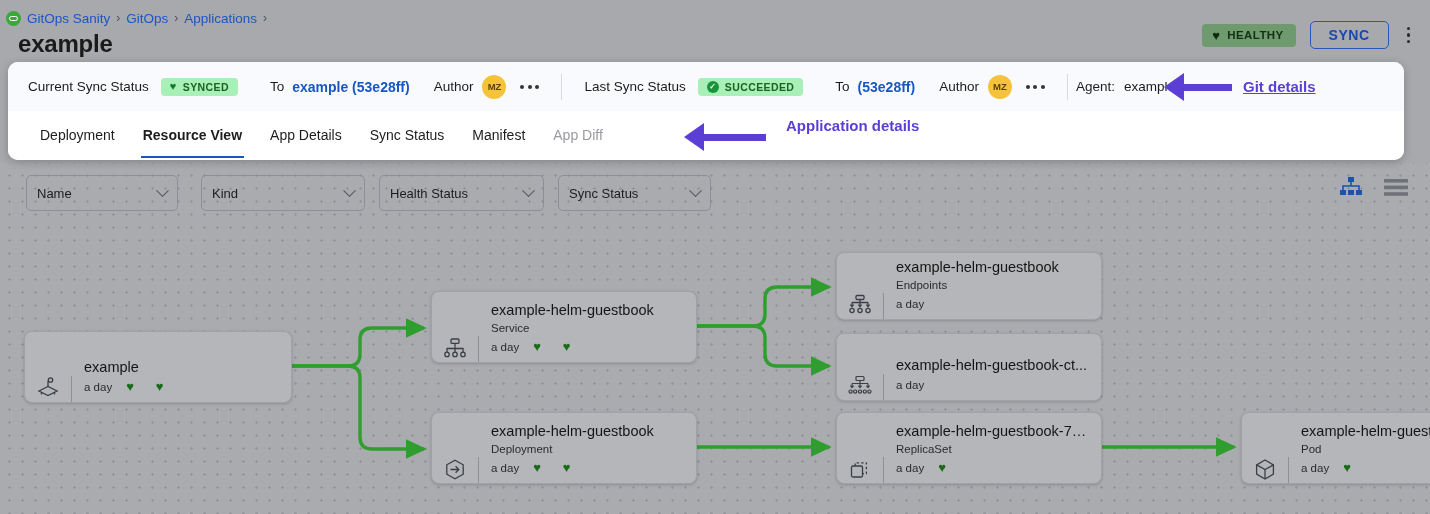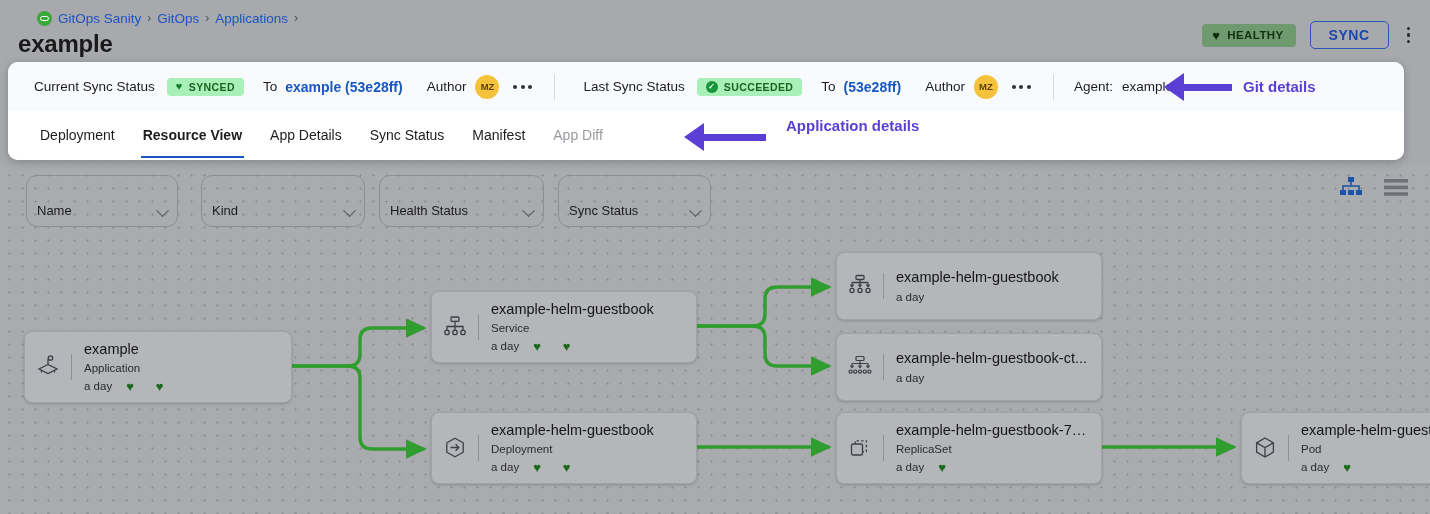--- a/index.html
+++ b/index.html
@@ -23,21 +23,21 @@
     background-color:#a9abaf;
     background-image:radial-gradient(circle, #929499 1px, rgba(0,0,0,0) 1.2px);
     background-size:13px 13px;
     background-position:3px 6px;
     overflow:hidden;
   }
 
   
   .topbar{position:absolute;left:0;top:0;width:1430px;height:62px;}
   .breadcrumb{
-    position:absolute;left:37px;top:10px;height:16px;
+    position:absolute;left:6px;top:10px;height:16px;
     display:flex;align-items:center;gap:6px;
     font-size:13.5px;
   }
   .bc-logo{
     width:15px;height:15px;border-radius:50%;
     background:#3aa93a;display:inline-block;position:relative;flex:0 0 auto;
   }
   .bc-logo::after{
     content:"";position:absolute;left:3px;top:5px;width:9px;height:5px;
     border:1.4px solid #fff;border-radius:3px;box-sizing:border-box;
@@ -68,47 +68,47 @@
   
   .panel{
     position:absolute;left:8px;top:62px;width:1396px;height:98px;
     background:#fff;border-radius:10px;
     box-shadow:0 2px 10px rgba(0,0,0,.22);
     overflow:hidden;
   }
   .sync-row{
     position:relative;height:49px;background:#f9fafd;
     display:flex;align-items:center;
-    padding-left:26px;font-size:13.5px;color:#1b1b1b;
+    padding-left:20px;font-size:13.5px;color:#1b1b1b;
   }
   .sr-label{color:#1d1d1d;}
   .pill{
     display:inline-flex;align-items:center;gap:6px;
     background:#a9efb8;border-radius:4px;padding:3px 9px;
     font-size:10.5px;font-weight:bold;color:#16641f;letter-spacing:.4px;
     margin-left:12px;
   }
   .pill .heart{color:#0f7a28;font-size:11px;}
   .pill .check{
     width:12px;height:12px;border-radius:50%;background:#18943a;
     display:inline-flex;align-items:center;justify-content:center;
     color:#fff;font-size:8px;font-weight:bold;line-height:1;
   }
-  .to-label{margin-left:19px;color:#1d1d1d;}
+  .to-label{margin-left:32px;color:#1d1d1d;}
   .commit{margin-left:8px;color:#1657c4;font-weight:bold;font-size:14px;}
   .author-label{margin-left:24px;color:#1d1d1d;}
   .avatar{
     width:24px;height:24px;border-radius:50%;background:#f5c33b;
     display:inline-flex;align-items:center;justify-content:center;
     font-size:9.5px;font-weight:bold;color:#5a4206;margin-left:9px;
   }
   .dots{display:flex;gap:3.5px;margin-left:14px;cursor:pointer;}
   .dots i{width:4px;height:4px;border-radius:50%;background:#333;display:block;}
   .vdiv{width:1px;height:26px;background:#d6d9e0;margin-left:22px;}
-  .agent-label{margin-left:20px;color:#1d1d1d;}
+  .agent-label{margin-left:8px;color:#1d1d1d;}
   .agent-val{margin-left:9px;color:#1d1d1d;}
 
   
   .arrow{position:absolute;display:flex;align-items:center;}
   .arrow .shaft{height:7px;background:#5b3fd4;}
   .arrow .head{
     width:0;height:0;border-top:14px solid transparent;border-bottom:14px solid transparent;
     border-right:20px solid #5b3fd4;
   }
   .annot{color:#5b3fd4;font-weight:bold;font-size:15px;position:absolute;}
@@ -125,34 +125,34 @@
   .tab.active{font-weight:bold;}
   .tab.active::after{
     content:"";position:absolute;left:12px;right:12px;bottom:0;height:2.5px;background:#1657c4;
   }
   .tab.dim{color:#9a9aa0;}
 
   
   .toolbar{position:absolute;left:0;top:175px;width:1430px;height:38px;}
   .filters{position:absolute;left:26px;top:0;display:flex;gap:14px;}
   .select{
-    width:130px;height:34px;border:1px solid #8c8f95;border-radius:11px;
-    background:transparent;display:flex;align-items:flex-end;
-    padding:8px 10px;justify-content:space-between;cursor:pointer;
+    width:130px;height:34px;border:1px solid #8c8f95;border-radius:5px;
+    background:transparent;display:flex;align-items:center;
+    padding:0 10px;justify-content:space-between;cursor:pointer;
   }
   .select span{font-size:13px;color:#1c1c1c;}
   .chev{width:8px;height:8px;border-right:1.6px solid #55585e;border-bottom:1.6px solid #55585e;transform:rotate(45deg) translate(-2px,-2px);}
   .viewicons{position:absolute;right:22px;top:2px;display:flex;gap:22px;align-items:center;}
   .icon-btn{cursor:pointer;display:block;}
 
   
   .node{
     position:absolute;background:#b4b6ba;border:1px solid #a0a2a7;border-radius:8px;
     box-shadow:0 1px 3px rgba(0,0,0,.18);
-    display:flex;align-items:center;overflow:hidden;
+    display:flex;align-items:flex-end;overflow:hidden;
   }
   .node-icon{
     width:46px;flex:0 0 46px;display:flex;align-items:center;justify-content:center;
     border-right:1px solid #8e9095;
   }
   .node-body{flex:1;padding:8px 10px 6px 12px;min-width:0;overflow:hidden;}
   .node-title{
     font-size:14.5px;color:#151515;white-space:nowrap;overflow:hidden;
     text-overflow:ellipsis;line-height:1.35;
   }
@@ -197,21 +197,20 @@
         <div class="node-icon">
           <svg width="26" height="26" viewBox="0 0 26 26" fill="none" stroke="#3b3f45" stroke-width="1.3">
             <path d="M4,15 L13,10.5 L22,15 L13,19.5 Z"></path>
             <path d="M13,10.5 L13,5"></path>
             <circle cx="15.5" cy="4" r="2.2"></circle>
             <path d="M6.5,16.2 L6.5,18.6 M19.5,16.2 L19.5,18.6"></path>
           </svg>
         </div>
         <div class="node-body">
           <div class="node-title">example</div>
-          <div class="node-kind">Application</div>
           <div class="node-meta">
             <span class="node-age">a day</span>
             <span class="node-heart">♥</span>
             <span class="node-heart">♥</span>
           </div>
         </div>
       </div>
       <div class="node" style="left: 431px; top: 128px; width: 264px; height: 70px;">
         <div class="node-icon">
           <svg width="26" height="26" viewBox="0 0 26 26" fill="none" stroke="#3b3f45" stroke-width="1.3">
@@ -257,20 +256,21 @@
             <path d="M13,6.5 L13,9.5 M5,9.5 L21,9.5"></path>
             <path d="M5,9.5 L5,13 M13,9.5 L13,13 M21,9.5 L21,13"></path>
             <path d="M3.4,11.6 L5,13.6 L6.6,11.6 M11.4,11.6 L13,13.6 L14.6,11.6 M19.4,11.6 L21,13.6 L22.6,11.6"></path>
             <circle cx="5" cy="17.5" r="2.1"></circle>
             <circle cx="13" cy="17.5" r="2.1"></circle>
             <circle cx="21" cy="17.5" r="2.1"></circle>
           </svg>
         </div>
         <div class="node-body">
           <div class="node-title">example-helm-guestbook</div>
+          <div class="node-kind">Endpoints</div>
           <div class="node-meta">
             <span class="node-age">a day</span>
           </div>
         </div>
       </div>
       <div class="node" style="left: 836px; top: 170px; width: 264px; height: 66px;">
         <div class="node-icon">
           <svg width="26" height="26" viewBox="0 0 26 26" fill="none" stroke="#3b3f45" stroke-width="1.2">
             <rect x="9" y="2.5" width="8" height="4" rx="1"></rect>
             <path d="M13,6.5 L13,9.5 M5,9.5 L21,9.5"></path>
@@ -366,21 +366,21 @@
     <span class="author-label">Author</span>
     <span class="avatar">MZ</span>
     <span class="dots">
         <i></i>
         <i></i>
         <i></i>
       </span>
 
     <span class="vdiv"></span>
 
-    <span class="sr-label" style="margin-left:28px;">Last Sync Status</span>
+    <span class="sr-label" style="margin-left:22px;">Last Sync Status</span>
     <span class="pill">
       <span class="check">✓</span>
       <span>SUCCEEDED</span>
     </span>
     <span class="to-label">To</span>
     <span class="commit">(53e28ff)</span>
     <span class="author-label">Author</span>
     <span class="avatar">MZ</span>
     <span class="dots">
         <i></i>
@@ -401,21 +401,21 @@
     <div class="tab">Sync Status</div>
     <div class="tab">Manifest</div>
     <div class="tab dim">App Diff</div>
   </div>
 </div>
 
 <div class="arrow" style="left:1164px;top:73px;">
   <div class="head"></div>
     <div class="shaft" style="width:48px;"></div>
 </div>
-<div class="annot" style="left:1243px;top:78px;">Git details</div>
+<div class="annot" style="left:1243px;top:78px;text-decoration:underline;">Git details</div>
 
 <div class="arrow" style="left:684px;top:123px;">
   <div class="head"></div>
     <div class="shaft" style="width:62px;"></div>
 </div>
 <div class="annot" style="left:786px;top:117px;">Application details</div>
 
 <div class="toolbar">
   <div class="filters">
     <div class="select">

